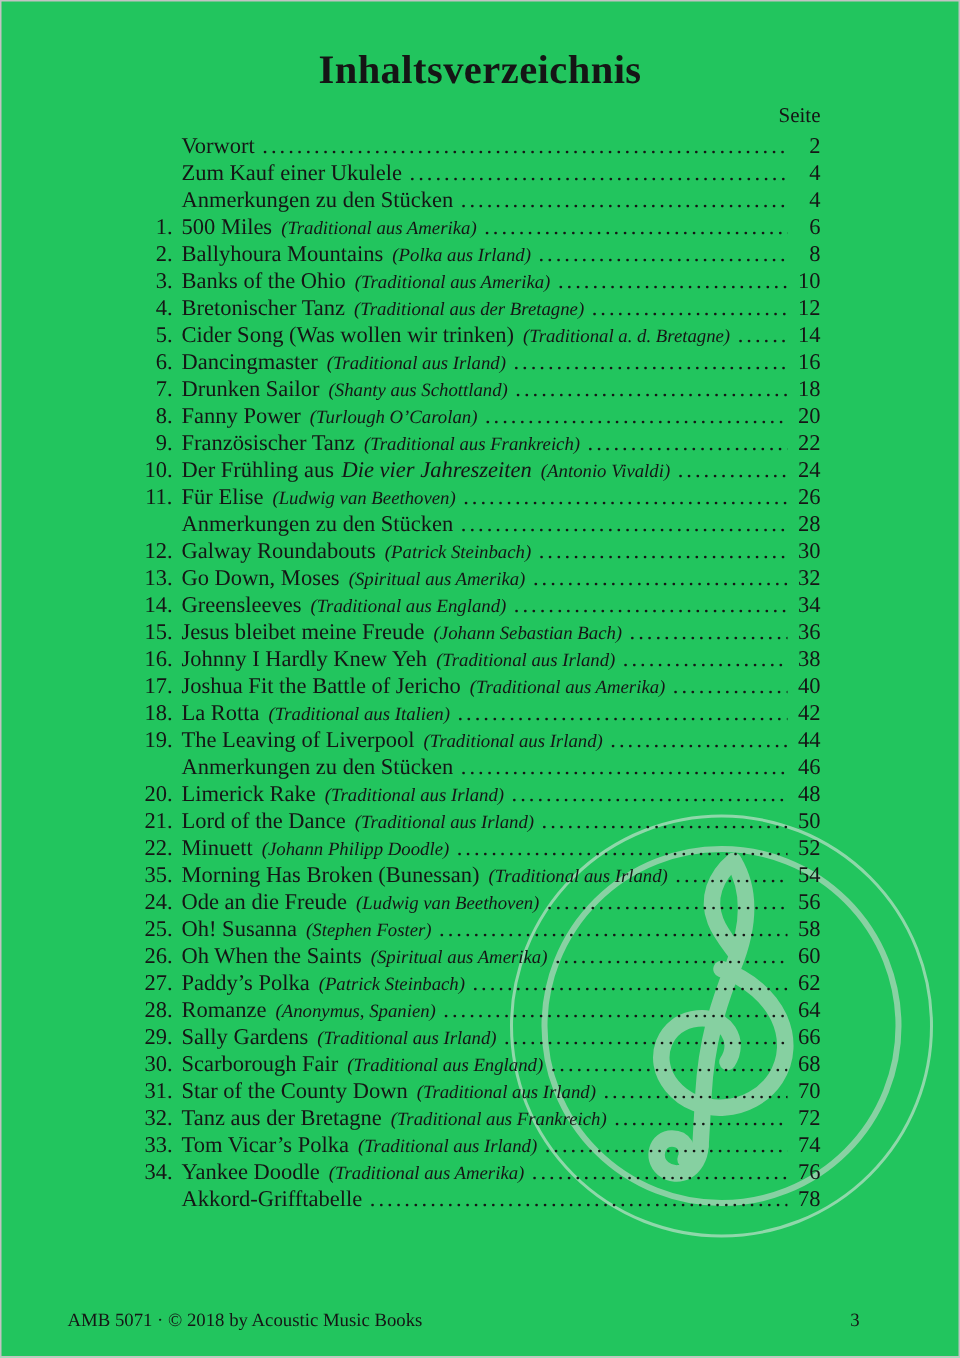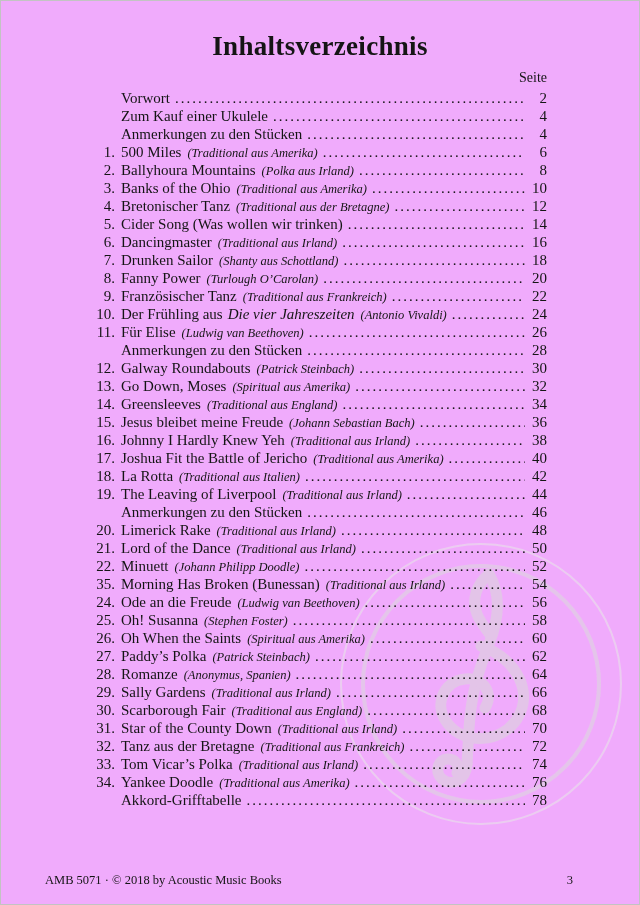--- a/index.html
+++ b/index.html
@@ -1,21 +1,21 @@
 <!DOCTYPE html>
 <html><head>
 <meta charset="utf-8">
 <style>
   html, body { margin: 0; padding: 0; background: #ffffff; }
   .page {
     position: relative;
     width: 640px;
     height: 905px;
     box-sizing: border-box;
-    background: #f0abfc;
+    background: #22c55e;
     border: 1px solid #c3c3c3;
     font-family: "Liberation Serif", "DejaVu Serif", serif;
     color: #151515;
     overflow: hidden;
   }
   .watermark {
     position: absolute;
     left: 330px;
     top: 533px;
     width: 300px;
@@ -159,20 +159,21 @@
       <span class="entry-title">Bretonischer Tanz</span>
 
       <span class="entry-detail">(Traditional aus der Bretagne)</span>
       <span class="dotted-leader"></span>
       <span class="entry-page">12</span>
     </div>
       <div class="toc-row">
       <span class="entry-number">5.</span>
       <span class="entry-title">Cider Song (Was wollen wir trinken)</span>
 
+      <span class="entry-detail">(Traditional a. d. Bretagne)</span>
       <span class="dotted-leader"></span>
       <span class="entry-page">14</span>
     </div>
       <div class="toc-row">
       <span class="entry-number">6.</span>
       <span class="entry-title">Dancingmaster</span>
 
       <span class="entry-detail">(Traditional aus Irland)</span>
       <span class="dotted-leader"></span>
       <span class="entry-page">16</span>

